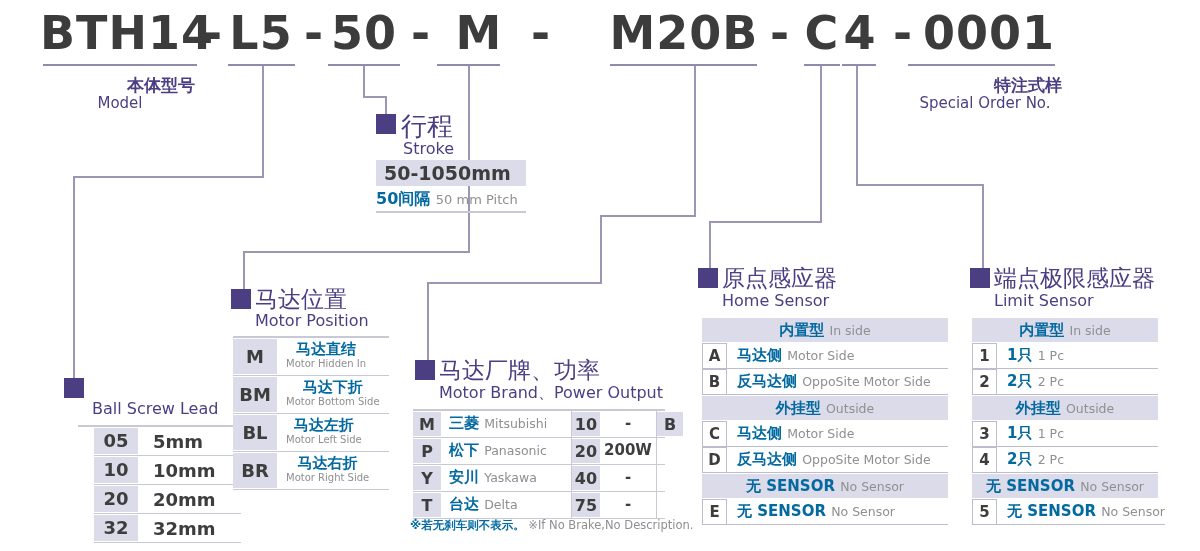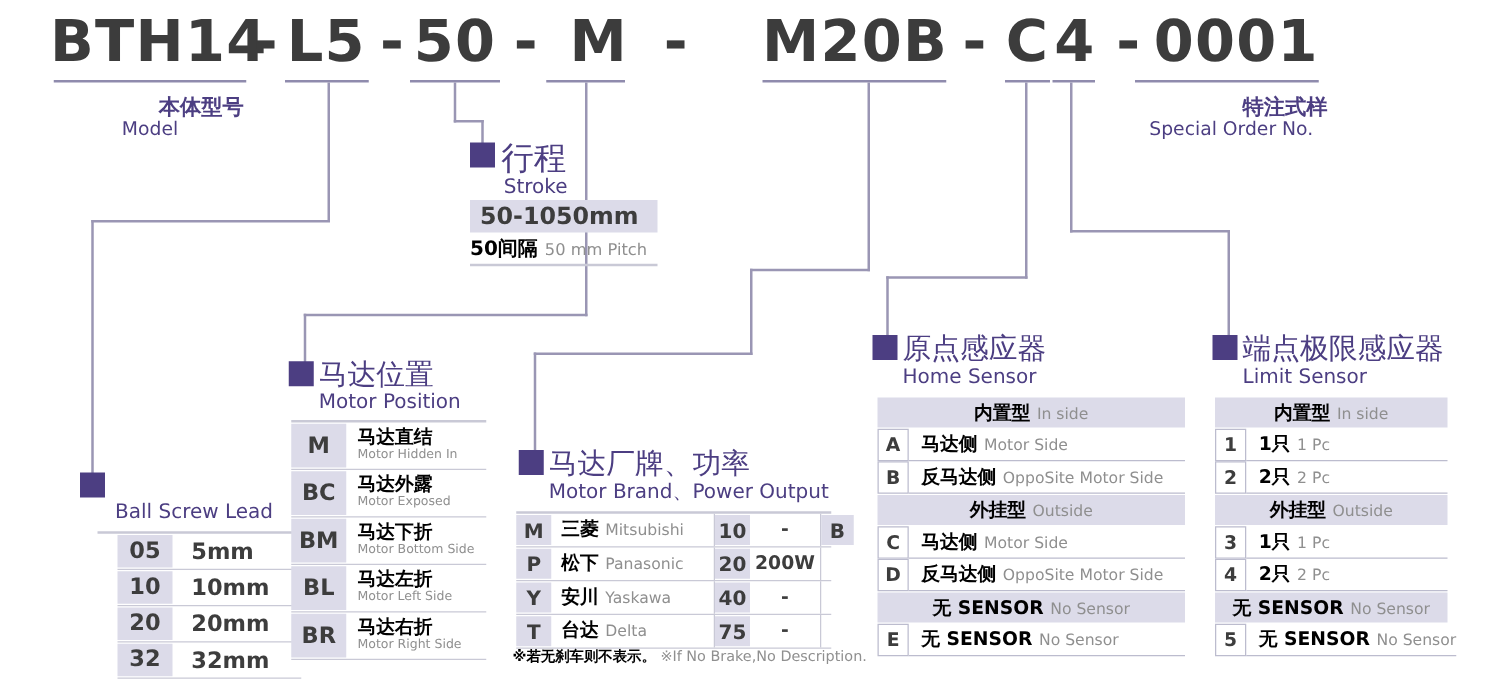--- a/index.html
+++ b/index.html
@@ -15,40 +15,40 @@
   .vl{position:absolute;width:2px;background:#9a96b4;}
   .hl{position:absolute;height:2px;background:#9a96b4;}
   
   .toplab-cn{position:absolute;font-size:17px;font-weight:bold;color:#4c3e82;text-align:right;}
   .toplab-en{position:absolute;font-size:15px;color:#4c3e82;text-align:center;}
   
   .bullet{position:absolute;width:20px;height:20px;background:#4c3e82;}
   .t-cn{position:absolute;font-size:23px;font-weight:normal;color:#4c3e82;white-space:nowrap;}
   .t-en{position:absolute;font-size:16px;color:#4c3e82;white-space:nowrap;}
   
-  .cn{color:#000000;}
+  .cn{color:#0369a1;}
   .en{color:#8f8f8f;}
   
   .stroke-r1{position:absolute;left:376px;top:160px;width:150px;height:26px;background:#dcdbe9;
              font-size:19px;font-weight:bold;line-height:26px;padding-left:8px;box-sizing:border-box;}
   .stroke-r2{position:absolute;left:376px;top:187px;width:150px;height:24px;line-height:24px;
              border-bottom:2px solid #c9c9d6;font-size:16px;font-weight:bold;white-space:nowrap;}
   .stroke-r2 .en{font-size:13px;font-weight:normal;}
   
   .bs-table{position:absolute;left:78px;top:425px;width:147px;border-top:2px solid #c9c9d6;padding-left:16px;}
   .bs-row{display:flex;height:28px;border-bottom:1px solid #c9c9d6;align-items:center;}
   .bs-code{width:44px;height:26px;margin:1px 0;background:#dcdbe9;text-align:center;
            line-height:26px;font-size:18px;font-weight:bold;}
   .bs-val{padding-left:15px;font-size:18px;font-weight:bold;}
   
   .mp-table{position:absolute;left:233px;top:336px;width:156px;border-top:2px solid #c9c9d6;}
   .mp-row{display:flex;height:37px;border-bottom:1px solid #c9c9d6;}
   .mp-code{width:44px;margin:1px 0;background:#dcdbe9;text-align:center;line-height:35px;
            font-size:18px;font-weight:bold;flex:none;}
-  .mp-desc{padding-left:9px;line-height:1;}
+  .mp-desc{padding-left:9px;line-height:1;text-align:center;}
   .mp-desc .cn{display:block;font-size:15px;font-weight:bold;margin-top:4px;white-space:nowrap;}
   .mp-desc .en{display:block;font-size:10px;margin-top:2px;white-space:nowrap;}
   
   .mb-table{position:absolute;left:413px;top:409px;width:252px;border-top:2px solid #c9c9d6;}
   .mb-row{display:flex;height:26px;border-bottom:1px solid #c9c9d6;align-items:stretch;line-height:25px;}
   .mb-code{width:28px;margin:1px 0;background:#dcdbe9;text-align:center;font-size:16px;font-weight:bold;flex:none;}
   .mb-brand{width:122px;padding-left:8px;border-right:1px solid #c9c9d6;white-space:nowrap;
             font-size:15px;font-weight:bold;flex:none;}
   .mb-brand .en{font-size:12.5px;font-weight:normal;}
   .mb-pcode{width:28px;margin:1px 0;background:#dcdbe9;text-align:center;font-size:16px;font-weight:bold;flex:none;}
@@ -166,27 +166,20 @@
   <div class="t-en" style="left:255px;top:311px;">Motor Position</div>
   <div class="mp-table">
     <div class="mp-row">
       <div class="mp-code">M</div>
       <div class="mp-desc">
         <span class="cn">马达直结</span>
         <span class="en">Motor Hidden In</span>
       </div>
     </div>
     <div class="mp-row">
-      <div class="mp-code">BC</div>
-      <div class="mp-desc">
-        <span class="cn">马达外露</span>
-        <span class="en">Motor Exposed</span>
-      </div>
-    </div>
-    <div class="mp-row">
       <div class="mp-code">BM</div>
       <div class="mp-desc">
         <span class="cn">马达下折</span>
         <span class="en">Motor Bottom Side</span>
       </div>
     </div>
     <div class="mp-row">
       <div class="mp-code">BL</div>
       <div class="mp-desc">
         <span class="cn">马达左折</span>

